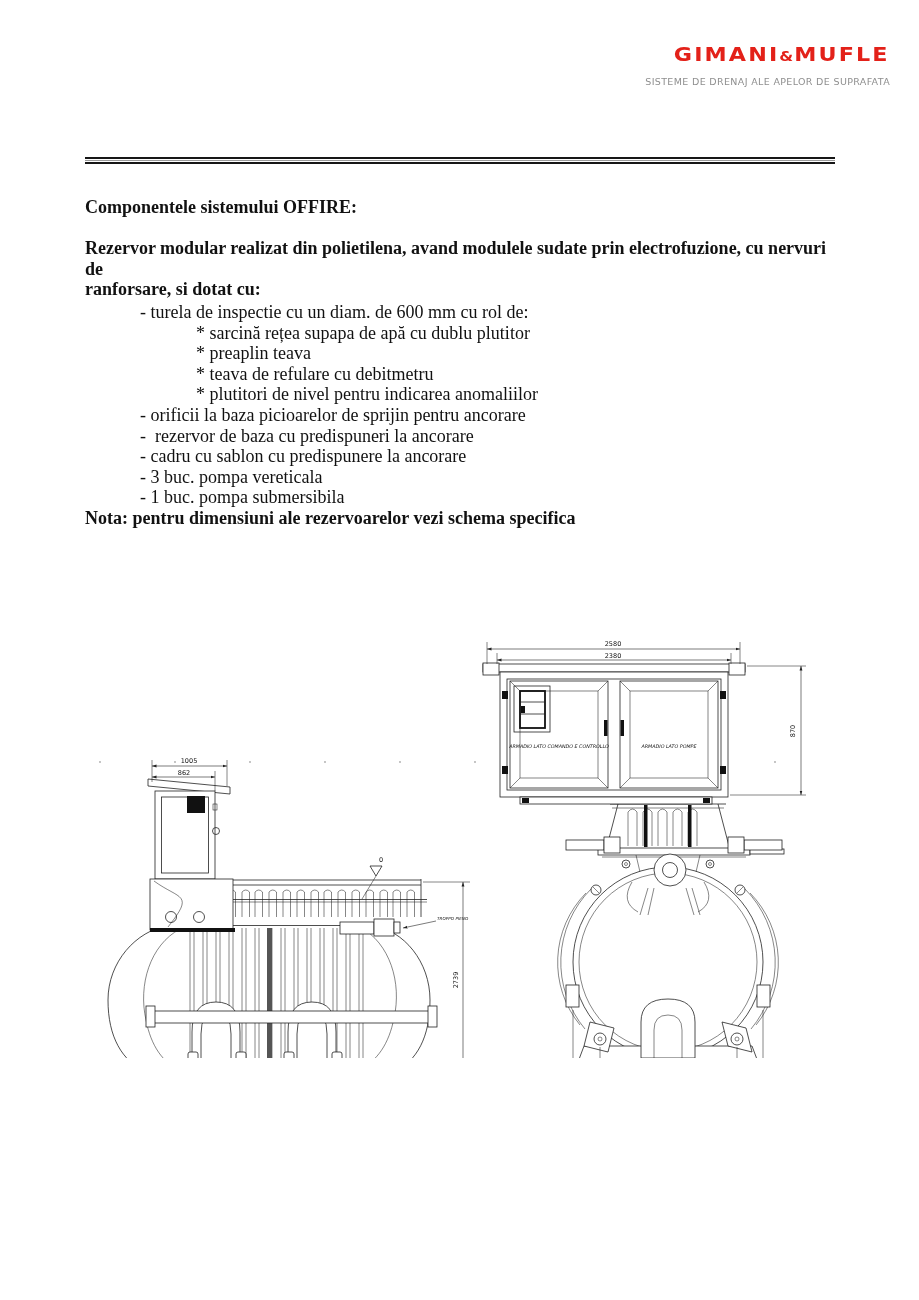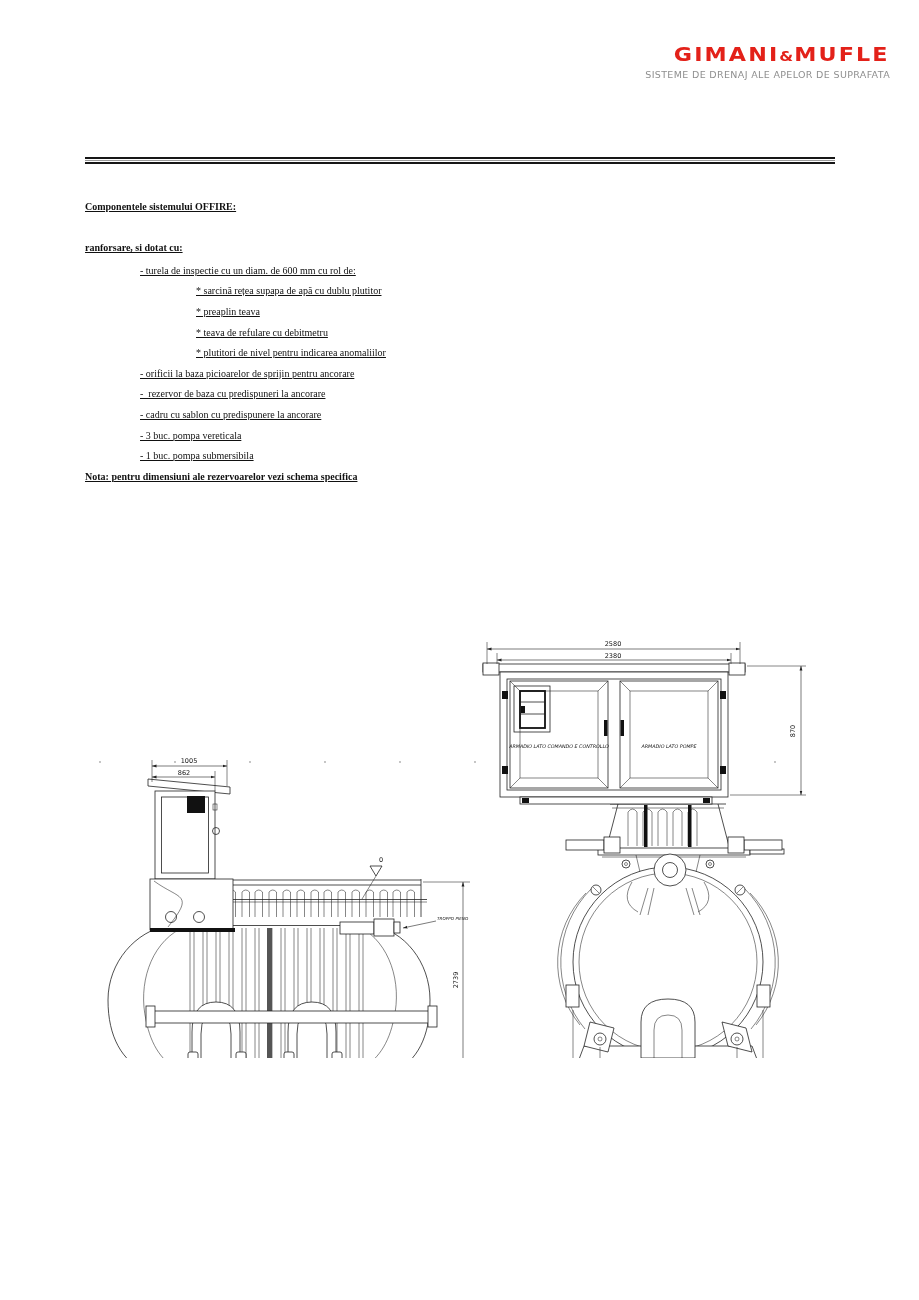--- a/index.html
+++ b/index.html
@@ -5,29 +5,29 @@
   html,body{margin:0;padding:0;background:#ffffff;}
   .page{position:relative;width:919px;height:1058px;background:#fff;overflow:hidden;
         font-family:"Liberation Serif",serif;color:#111;}
   
   .logo{position:absolute;top:44px;right:29px;text-align:right;}
   .logo-title{color:#e32119;font-family:"DejaVu Sans",sans-serif;font-weight:900;
               font-size:21px;letter-spacing:2px;line-height:22px;
               transform:scale(1.06,.92);transform-origin:right top;white-space:nowrap;}
   .logo-title .amp{font-size:15px;letter-spacing:1px;}
   .logo-sub{color:#8f8f8f;font-family:"DejaVu Sans",sans-serif;font-size:9.5px;
-            letter-spacing:.35px;margin-top:1px;white-space:nowrap;}
+            letter-spacing:.35px;margin-top:8px;white-space:nowrap;}
   
   .rule{position:absolute;left:85px;width:750px;height:7px;
         background:linear-gradient(#161616 0 2px,#fff 2px 3px,#9a9a9a 3px 4px,#fff 4px 5px,#161616 5px 7px);}
   .rule.top{top:157px;}
   .rule.bottom{top:1163px;}
   
   .textblock{position:absolute;left:85px;top:197px;width:760px;
-             font-size:10px;line-height:20.6px;text-decoration:underline;}
+             font-size:18px;line-height:20.6px;}
   .h-bold{font-weight:bold;}
   .gap{height:20.6px;}
   .li{white-space:pre;}
   .lvl1{padding-left:55px;}
   .lvl2{padding-left:111px;}
   .list{margin-top:2px;}
   .note{font-weight:bold;}
   
   .drawing{position:absolute;left:50px;top:625px;}
   svg text{font-family:"DejaVu Sans",sans-serif;fill:#111;}
@@ -52,20 +52,21 @@
   <div class="logo">
     <div class="logo-title"><span>GIMANI</span><span class="amp">&amp;</span><span>MUFLE</span></div>
     <div class="logo-sub">SISTEME DE DRENAJ ALE APELOR DE SUPRAFATA</div>
   </div>
 
   <div class="rule top"></div>
 
   <div class="textblock">
     <div class="h-bold">Componentele sistemului OFFIRE:</div>
     <div class="gap"></div>
+    <div class="h-bold">Rezervor modular realizat din polietilena, avand modulele sudate prin electrofuzione, cu nervuri de</div>
     <div class="h-bold">ranforsare, si dotat cu:</div>
     <div class="list">
       <div class="li lvl1">- turela de inspectie cu un diam. de 600 mm cu rol de:</div>
       <div class="li lvl2">* sarcină rețea supapa de apă cu dublu plutitor</div>
       <div class="li lvl2">* preaplin teava</div>
       <div class="li lvl2">* teava de refulare cu debitmetru</div>
       <div class="li lvl2">* plutitori de nivel pentru indicarea anomaliilor</div>
       <div class="li lvl1">- orificii la baza picioarelor de sprijin pentru ancorare</div>
       <div class="li lvl1">-  rezervor de baza cu predispuneri la ancorare</div>
       <div class="li lvl1">- cadru cu sablon cu predispunere la ancorare</div>

